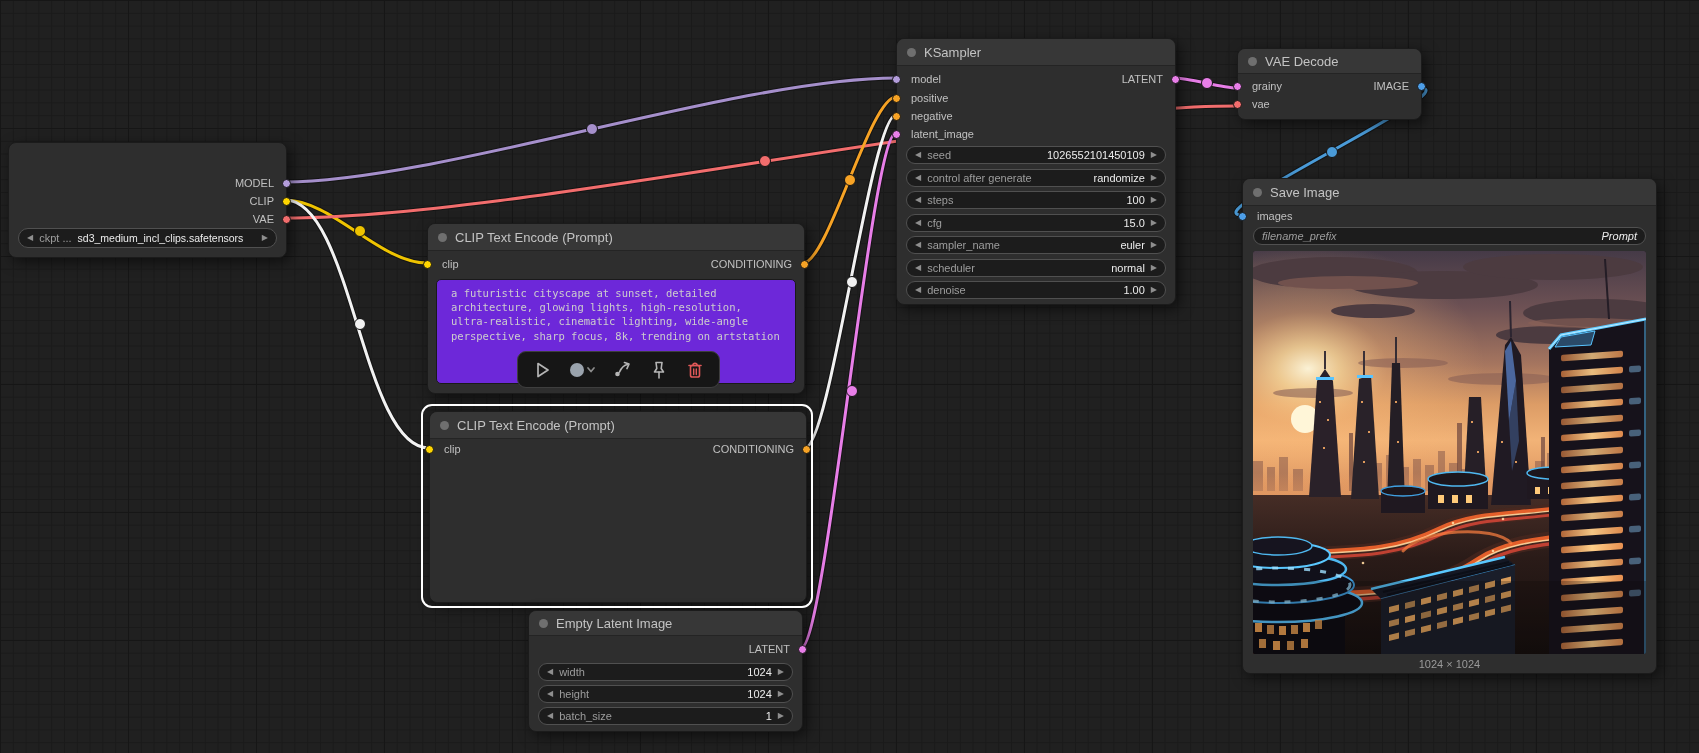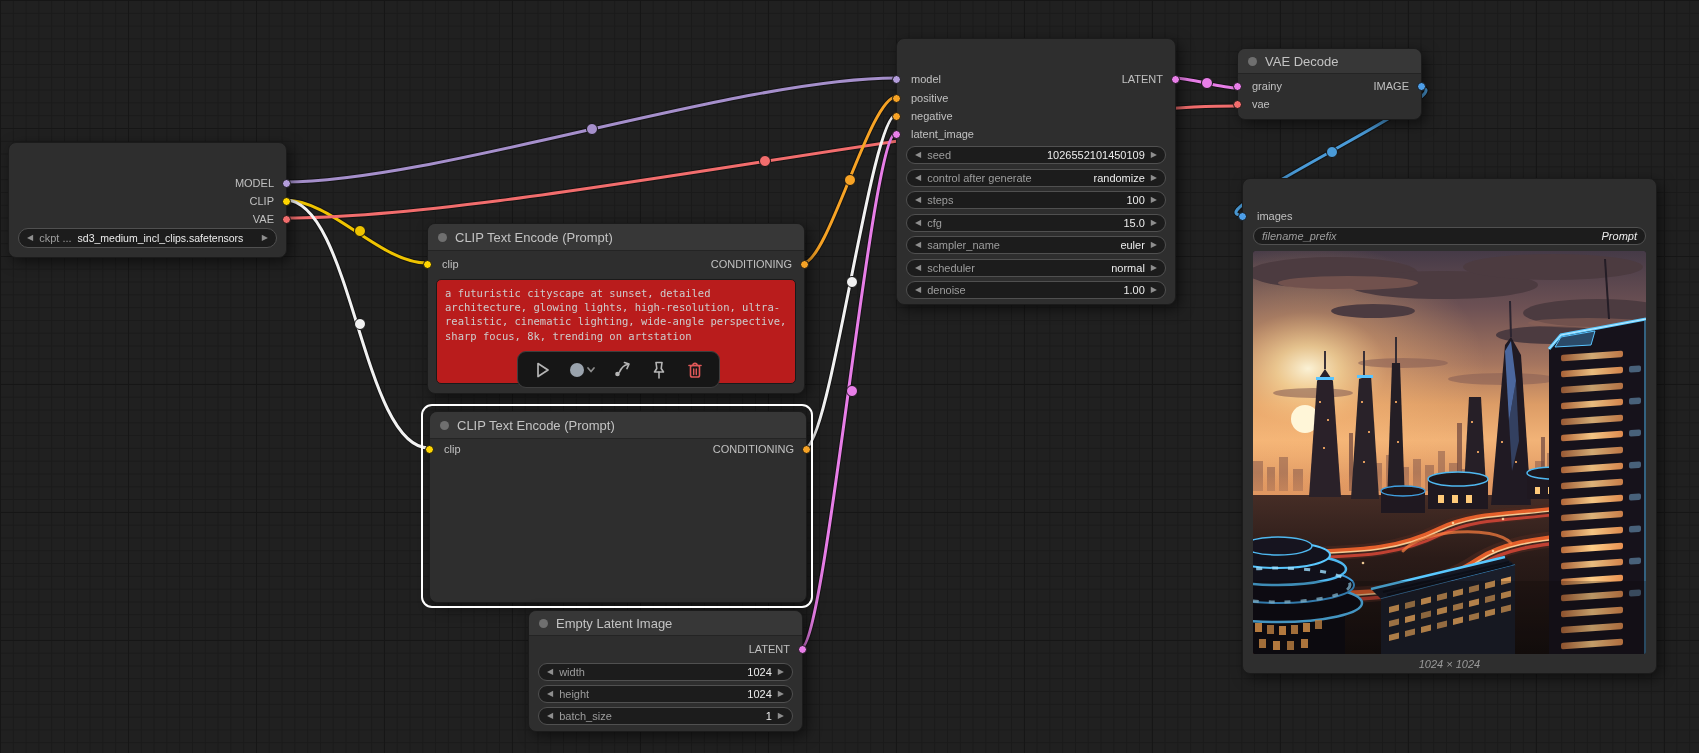--- a/index.html
+++ b/index.html
@@ -33,35 +33,35 @@
   .pdot.in{left:-5px;}
   .pdot.out{right:-5px;}
   .pill{position:absolute;left:9px;right:9px;height:18px;display:flex;align-items:center;gap:6px;
     background:#1c1c1c;border:1px solid #505050;border-radius:10px;padding:0 8px;
     font-size:11px;line-height:18px;box-sizing:border-box;white-space:nowrap;}
   .wlabel{color:#9d9d9d;overflow:hidden;text-overflow:ellipsis;}
   .wval{margin-left:auto;color:#ececec;}
   .wval.inline{margin-left:0;}
   .spacer{flex:1;}
   .arr{color:#8e8e8e;font-size:8px;flex:0 0 auto;line-height:18px;}
-  .ta{position:absolute;left:8px;right:8px;background:#b91c1c;border:1px solid #1a1a1a;
-    border-radius:5px;color:#cdcdcd;padding:6px 8px;box-sizing:border-box;
+  .ta{position:absolute;left:8px;right:8px;background:#6d28d9;border:1px solid #1a1a1a;
+    border-radius:5px;color:#cdcdcd;padding:6px 14px;box-sizing:border-box;
     font-family:"DejaVu Sans Mono",monospace;font-size:10.5px;line-height:1.35;
     white-space:pre-wrap;word-break:break-word;overflow:hidden;}
   .sel-outline{position:absolute;border:2px solid #ffffff;border-radius:11px;
     pointer-events:none;z-index:5;box-sizing:border-box;}
   .toolbar{position:absolute;left:517px;top:351px;width:203px;height:37px;z-index:6;
     background:#161616;border:1px solid #3e3e3e;border-radius:9px;
     display:flex;align-items:center;justify-content:space-around;padding:0 6px;box-sizing:border-box;}
   .tbtn{width:28px;height:28px;display:flex;align-items:center;justify-content:center;
     background:none;border:none;padding:0;cursor:pointer;}
   .imgbox{position:absolute;left:10px;top:72px;width:393px;height:403px;background:#101010;
     border-radius:2px;overflow:hidden;}
   .resline{position:absolute;left:0;right:0;top:479px;text-align:center;
-    font-size:11px;color:#9a9a9a;font-style:italic;}
+    font-size:11px;color:#9a9a9a;}
 </style>
 </head>
 <body>
 
 <div class="canvas">
 
   <svg class="wires" width="1699" height="753">
 
     <path class="wire-sh" d="M285,182 C435,182 740,78 896,78"></path>
     <path class="wire-sh" d="M285,200 C332,200 380,263 427,263"></path>
@@ -191,20 +191,24 @@
     </div>
     <div class="pill" style="top:96px">
       <span class="arr">◀</span>
       <span class="wlabel">batch_size</span>
       <span class="wval">1</span>
       <span class="arr">▶</span>
     </div>
   </div>
 
   <div class="node" style="left:896px;top:38px;width:278px;height:265px;">
+    <div class="nhead">
+      <span class="ndot"></span>
+      <span class="ntitle">KSampler</span>
+    </div>
     <span class="pdot in" style="top:36px;background:#b39ddb"></span>
     <span class="plabel in" style="top:33px">model</span>
     <span class="pdot in" style="top:55px;background:#f7a325"></span>
     <span class="plabel in" style="top:52px">positive</span>
     <span class="pdot in" style="top:73px;background:#f7a325"></span>
     <span class="plabel in" style="top:70px">negative</span>
     <span class="pdot in" style="top:91px;background:#e87ee8"></span>
     <span class="plabel in" style="top:88px">latent_image</span>
     <span class="plabel out" style="top:33px">LATENT</span>
     <span class="pdot out" style="top:36px;background:#e87ee8"></span>
@@ -260,20 +264,24 @@
     </div>
     <span class="pdot in" style="top:33px;background:#e87ee8"></span>
     <span class="plabel in" style="top:30px">grainy</span>
     <span class="pdot in" style="top:51px;background:#f26d6d"></span>
     <span class="plabel in" style="top:48px">vae</span>
     <span class="plabel out" style="top:30px">IMAGE</span>
     <span class="pdot out" style="top:33px;background:#4d9ee8"></span>
   </div>
 
   <div class="node" style="left:1242px;top:178px;width:413px;height:494px;">
+    <div class="nhead">
+      <span class="ndot"></span>
+      <span class="ntitle">Save Image</span>
+    </div>
     <span class="pdot in" style="top:33px;background:#4d9ee8"></span>
     <span class="plabel in" style="top:30px">images</span>
     <div class="pill" style="top:48px;left:10px;right:10px;font-style:italic;">
       <span class="wlabel">filename_prefix</span>
       <span class="wval">Prompt</span>
     </div>
 
     <div class="imgbox">
       <svg width="393" height="403" viewBox="0 0 393 403">
         <defs>

